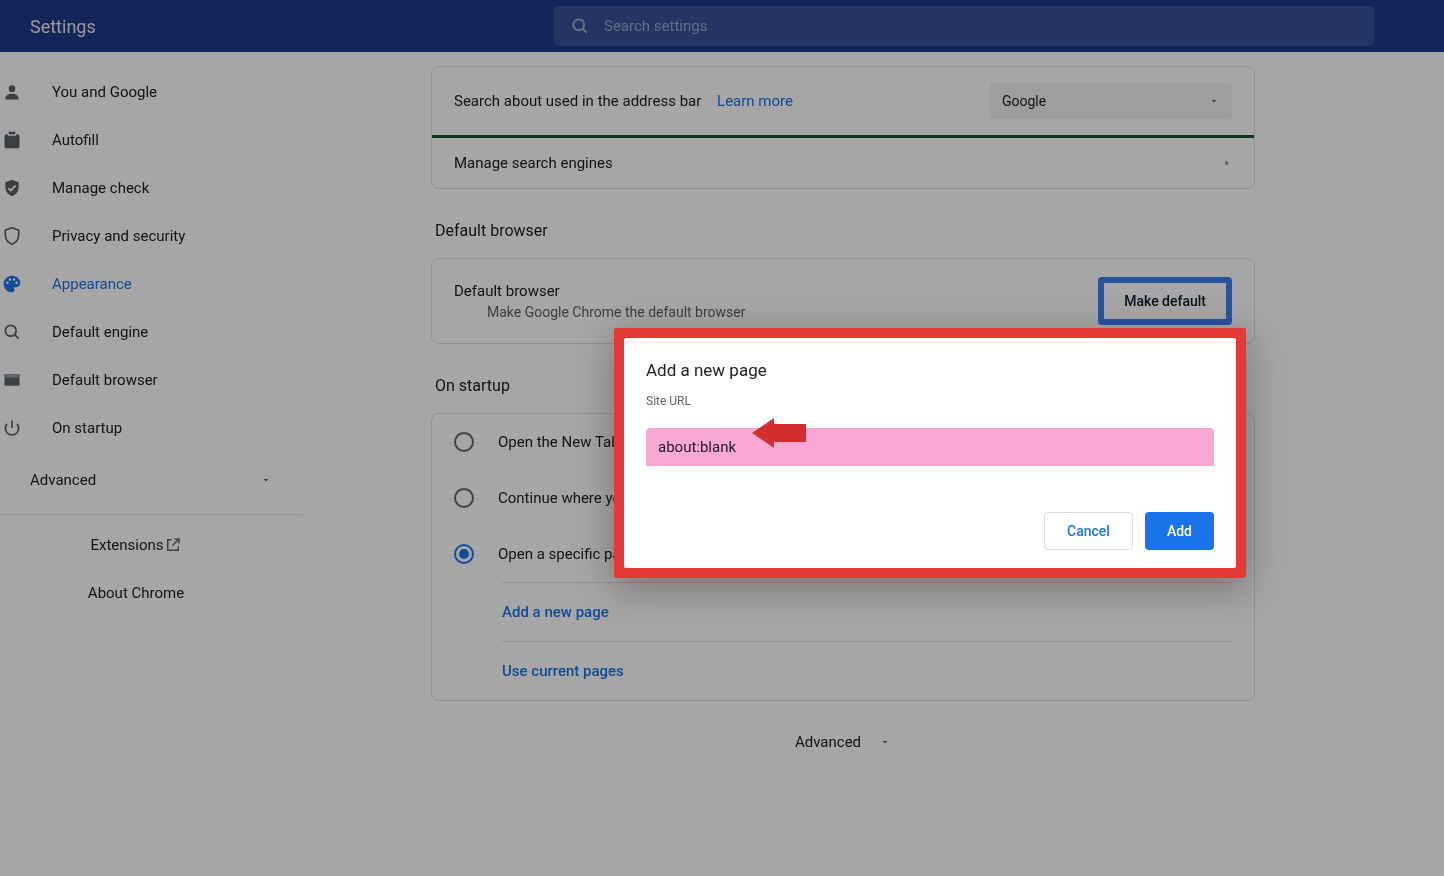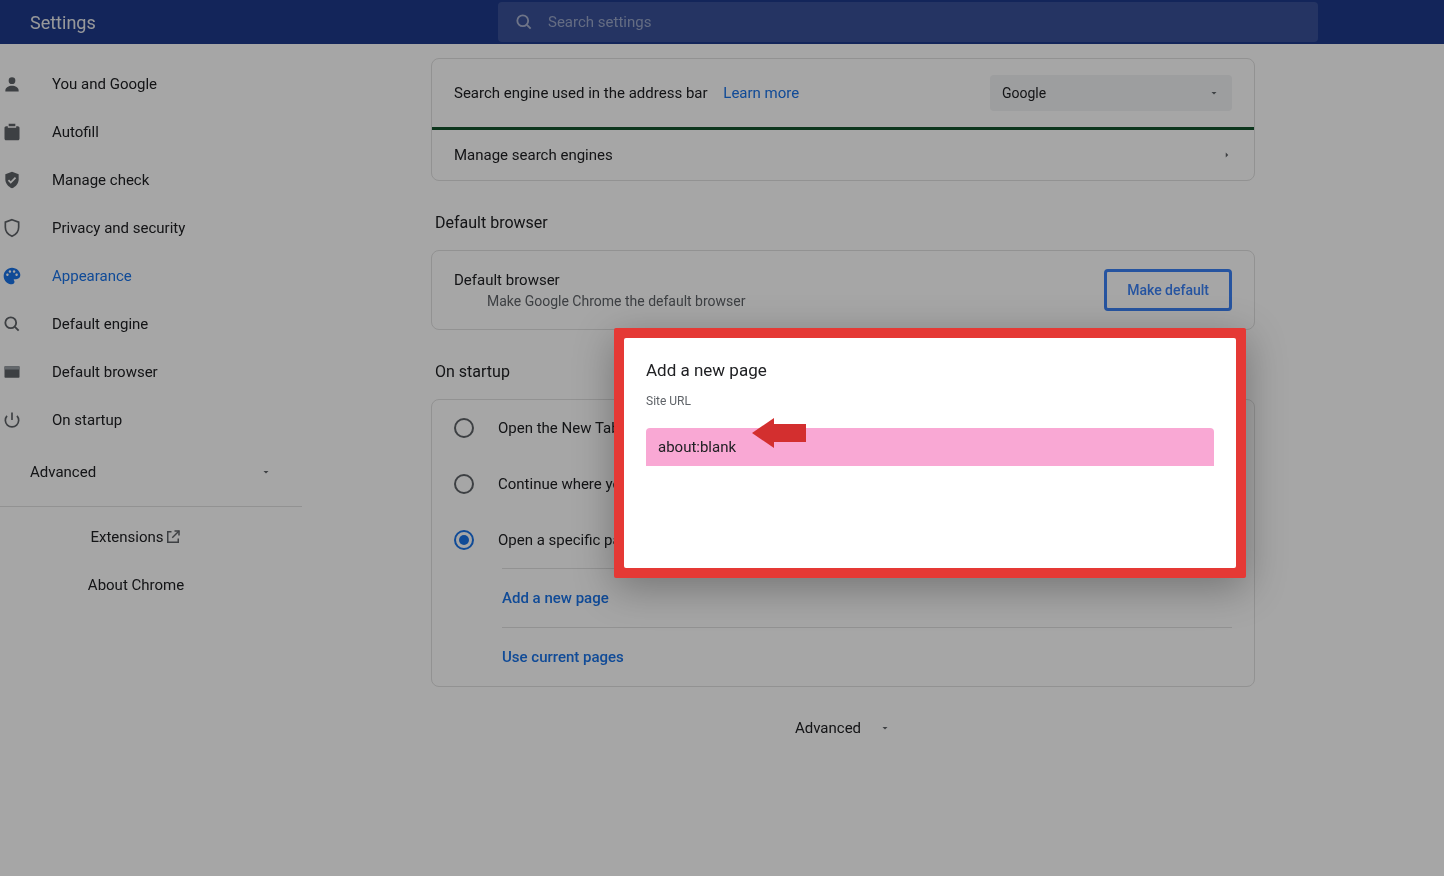--- a/index.html
+++ b/index.html
@@ -1,23 +1,23 @@
 <!DOCTYPE html>
 <html><head>
 <meta charset="utf-8">
 <style>
 * { box-sizing: border-box; margin: 0; padding: 0; font-family: Roboto, "Segoe UI", Arial, sans-serif; }
 html, body { width: 1444px; height: 876px; overflow: hidden; background: #fff; }
 
 .page { position: relative; width: 100%; height: 100%; }
 
 
-.header { height: 44px; background: #1E3A8A; display: flex; align-items: center; padding: 0 30px; }
+.header { height: 52px; background: #1E3A8A; display: flex; align-items: center; padding: 0 30px; }
 .header-title { color: #e8eaed; font-size: 18px; font-weight: 400; }
-.search-wrap { margin-left: auto; width: 820px; height: 40px; background: rgba(255,255,255,0.12); border-radius: 4px; display: flex; align-items: center; padding: 16px 16px; margin-right: 96px; }
+.search-wrap { margin-left: auto; width: 820px; height: 40px; background: rgba(255,255,255,0.12); border-radius: 4px; display: flex; align-items: center; padding: 16px 16px; margin-right: 40px; }
 .search-wrap .sicon { color: #aab3d1; margin-right: 14px; }
 .search-input { background: transparent; border: none; outline: none; color: #e8eaed; font-size: 15px; flex: 1; }
 .search-input::placeholder { color: #9aa6c9; }
 
 
 .body { display: flex; height: calc(100% - 60px); }
 
 
 .sidebar { width: 302px; padding-top: 16px; }
 .side-item { display: flex; align-items: center; height: 48px; cursor: pointer; color: #202124; font-size: 15px; }
@@ -37,21 +37,21 @@
 .card-row:first-child { border-top: none; }
 .card-row .left { display: flex; align-items: center; gap: 6px; }
 .link-text { color: #1a73e8; }
 .select-box { width: 242px; height: 36px; background: #f1f3f4; border-radius: 4px; display: flex; align-items: center; justify-content: space-between; padding: 0 12px; font-size: 14px; color: #202124; gap: 20px; }
 
 .section-title { font-size: 16px; color: #202124; margin: 0 0 18px 4px; }
 
 .db-card .db-row { padding: 18px 22px; display: flex; align-items: center; justify-content: space-between; }
 .db-title { font-size: 15px; color: #202124; margin-bottom: 4px; }
 .db-sub { font-size: 14px; color: #5f6368; margin-left: 33px; }
-.make-default-btn { border: 3px solid #3b82f6; background: #fff; color: #3b82f6; font-size: 14px; font-weight: 500; padding: 10px 20px; border-radius: 4px; cursor: pointer; }
+.make-default-btn { border: 6px solid #3b82f6; background: #fff; color: #0f172a; font-size: 14px; font-weight: 500; padding: 10px 20px; border-radius: 4px; cursor: pointer; }
 
 .startup-card .radio-row { padding: 18px 22px; display: flex; align-items: center; font-size: 15px; color: #202124; }
 .radio-outer { width: 20px; height: 20px; border: 2px solid #5f6368; border-radius: 50%; margin-right: 24px; position: relative; flex-shrink: 0; }
 .radio-outer.selected { border-color: #1a73e8; }
 .radio-outer.selected::after { content: ""; position: absolute; width: 10px; height: 10px; background: #1a73e8; border-radius: 50%; left: 3px; top: 3px; }
 .startup-links { padding: 0 22px 0 70px; }
 .startup-link-row { padding: 20px 0; border-top: 1px solid #e0e0e0; color: #1a73e8; font-weight: 500; font-size: 15px; cursor: pointer; }
 
 .adv-footer { display: flex; align-items: center; justify-content: center; gap: 18px; color: #202124; font-size: 15px; margin-top: 30px; }
 
@@ -186,21 +186,21 @@
         <span>About Chrome</span>
       </div>
     </div>
 
     <div class="main">
       <div class="panel">
 
         <div class="card">
           <div class="card-row">
             <div class="left">
-              <span>Search engine used in the address bar</span>
+              <span>Search about used in the address bar</span>
               <span>&nbsp;</span>
               <span class="link-text">Learn more</span>
             </div>
             <div class="select-box">
               <span>Google</span>
               <span class="chev">
                   <svg width="12" height="12" viewBox="0 0 24 24" fill="currentColor">
                     <path d="M7 10l5 5 5-5z"></path>
                   </svg>
                 </span>
@@ -260,20 +260,24 @@
     </div>
   </div>
 
   <div class="scrim"></div>
 
   <div class="dialog-border">
     <div class="dialog">
       <div class="dialog-title">Add a new page</div>
       <div class="dialog-label">Site URL</div>
       <input class="dialog-input" value="about:blank" style="">
+      <div class="dialog-actions">
+        <button class="btn btn-cancel">Cancel</button>
+        <button class="btn btn-add">Add</button>
+      </div>
     </div>
   </div>
 
   <div class="arrow">
     <div class="arrow-head"></div>
     <div class="arrow-body"></div>
   </div>
 </div>
 
 </body></html>

